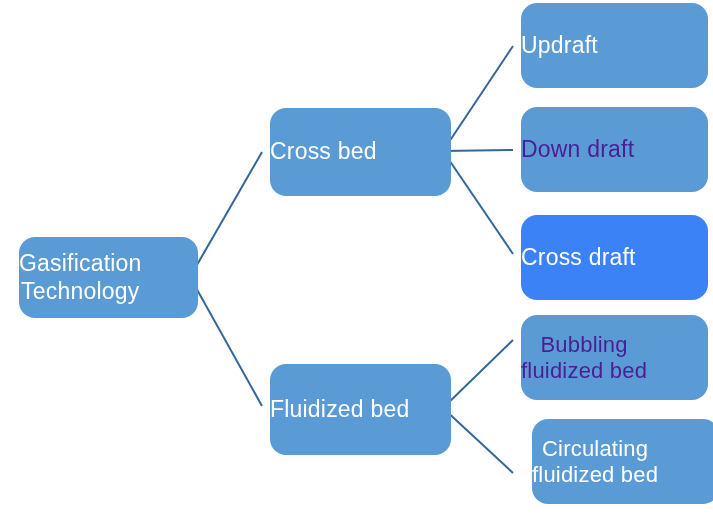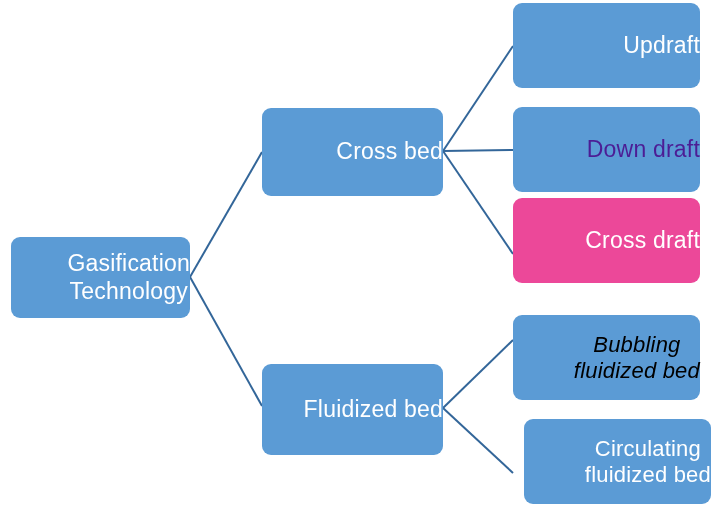--- a/index.html
+++ b/index.html
@@ -20,31 +20,32 @@
     left: 0;
     top: 0;
     width: 713px;
     height: 514px;
     pointer-events: none;
   }
   .node {
     position: absolute;
     box-sizing: border-box;
     background: #5B9BD5;
-    border-radius: 9px;
+    border-radius: 16px;
     color: #ffffff;
     display: flex;
     align-items: center;
-    justify-content: flex-end;
+    justify-content: flex-start;
     text-align: center;
     line-height: 1.18;
     font-weight: 400;
     letter-spacing: 0.2px;
     z-index: 2;
     white-space: pre-line;
+    margin-left: 8px;
   }
 </style>
 </head>
 <body>
 
 <div id="canvas">
   <svg id="edges" viewBox="0 0 713 514">
       <line x1="190" y1="277" x2="262" y2="152" stroke="#336699" stroke-width="2"></line>
       <line x1="190" y1="277" x2="262" y2="406" stroke="#336699" stroke-width="2"></line>
       <line x1="443" y1="151" x2="513" y2="46" stroke="#336699" stroke-width="2"></line>
@@ -53,19 +54,19 @@
       <line x1="443" y1="408" x2="513" y2="340" stroke="#336699" stroke-width="2"></line>
       <line x1="443" y1="408" x2="513" y2="473" stroke="#336699" stroke-width="2"></line>
     </svg>
   <div id="nodes">
       <div class="node" style="left: 11px; top: 237px; width: 179px; height: 81px; font-size: 23px; background: rgb(91, 155, 213); color: rgb(255, 255, 255);"><span>Gasification
 Technology</span></div>
       <div class="node" style="left: 262px; top: 108px; width: 181px; height: 88px; font-size: 23px; background: rgb(91, 155, 213); color: rgb(255, 255, 255);"><span>Cross bed</span></div>
       <div class="node" style="left: 262px; top: 364px; width: 181px; height: 91px; font-size: 23px; background: rgb(91, 155, 213); color: rgb(255, 255, 255);"><span>Fluidized bed</span></div>
       <div class="node" style="left: 513px; top: 3px; width: 187px; height: 85px; font-size: 23px; background: rgb(91, 155, 213); color: rgb(255, 255, 255);"><span>Updraft</span></div>
       <div class="node" style="left: 513px; top: 107px; width: 187px; height: 85px; font-size: 23px; background: rgb(91, 155, 213); color: #4c1d95;"><span>Down draft</span></div>
-      <div class="node" style="left: 513px; top: 198px; width: 187px; height: 85px; font-size: 23px; background: #ec4899; color: rgb(255, 255, 255);"><span>Cross draft</span></div>
-      <div class="node" style="left: 513px; top: 315px; width: 187px; height: 85px; font-size: 22px; background: rgb(91, 155, 213); color: #000000; font-style: italic;"><span>Bubbling
+      <div class="node" style="left: 513px; top: 215px; width: 187px; height: 85px; font-size: 23px; background: #3b82f6; color: rgb(255, 255, 255);"><span>Cross draft</span></div>
+      <div class="node" style="left: 513px; top: 315px; width: 187px; height: 85px; font-size: 22px; background: rgb(91, 155, 213); color: #4c1d95;"><span>Bubbling
 fluidized bed</span></div>
       <div class="node" style="left: 524px; top: 419px; width: 187px; height: 85px; font-size: 22px; background: rgb(91, 155, 213); color: rgb(255, 255, 255);"><span>Circulating
 fluidized bed</span></div>
     </div>
 </div>
 
 </body></html>

